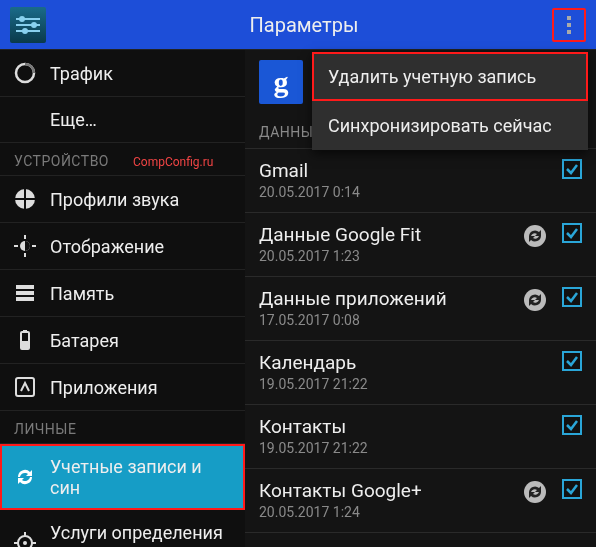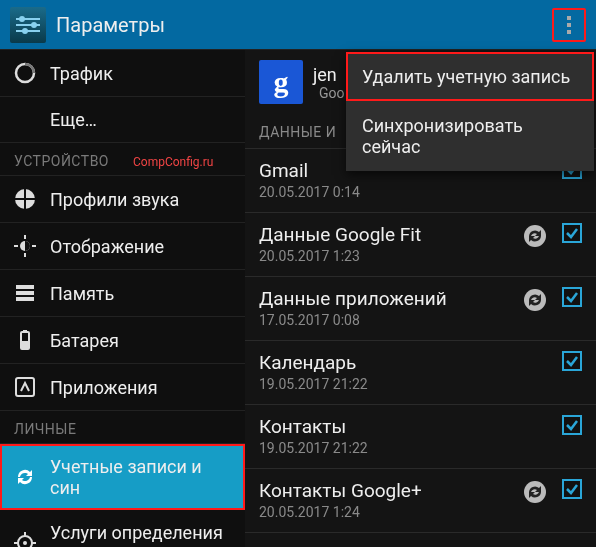--- a/index.html
+++ b/index.html
@@ -7,25 +7,26 @@
     font-family: Roboto, "Helvetica Neue", Arial, sans-serif;
     background: #0a0a0a;
     width: 596px;
     height: 547px;
     overflow: hidden;
     position: relative;
     color: #fff;
   }
   .header {
     height: 50px;
-    background: #0369a1;
+    background: #1d4ed8;
     display: flex;
     align-items: center;
     padding: 0 10px;
     border-bottom: 1px solid #222;
+    text-align: center;
   }
   .header-icon {
     width: 36px; height: 36px;
     background: linear-gradient(#1a6b8a,#0a3a4a);
     border-radius: 2px;
     display: flex; align-items: center; justify-content: center;
     margin-right: 10px;
   }
   .header-icon svg { display: block; }
   .header-title { font-size: 20px; color: #eee; flex: 1; }
@@ -95,22 +96,22 @@
   .sync-text .title{font-size:19px;color:#eee;}
   .sync-text .date{font-size:14px;color:#8a8a8a;margin-top:2px;}
   .sync-icon{width:26px;height:26px;margin-right:14px;display:flex;align-items:center;justify-content:center;}
   .chk{
     width:20px;height:20px;border:2px solid #2aa6d8;background:#111;
     display:flex;align-items:center;justify-content:center;
   }
   .chk svg{display:block;}
   .popup{
     position:absolute;
-    top:2px; right:2px;
-    width:248px;
+    top:2px; right:8px;
+    width:276px;
     background:#2f2f2f;
     box-shadow:0 4px 10px rgba(0,0,0,0.6);
     z-index:10;
   }
   .popup-item{
     padding:14px 16px;
     font-size:18px;color:#eee;
     border-bottom:1px solid #3a3a3a;
   }
   .popup-item:last-child{border-bottom:none;}

